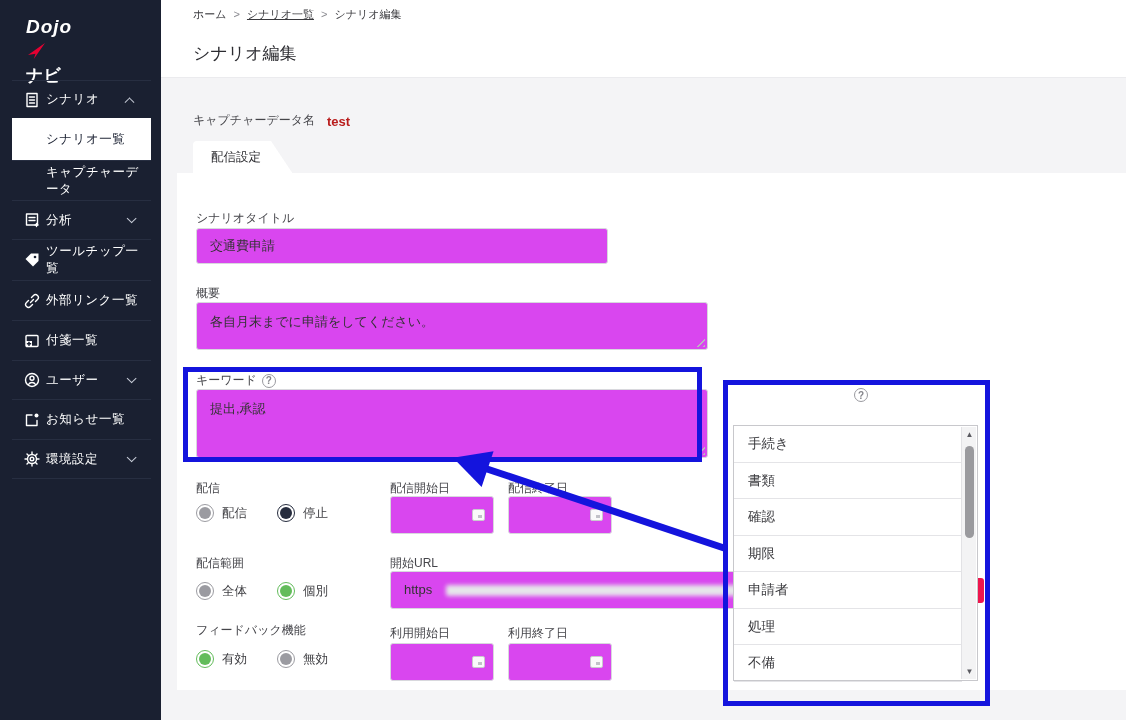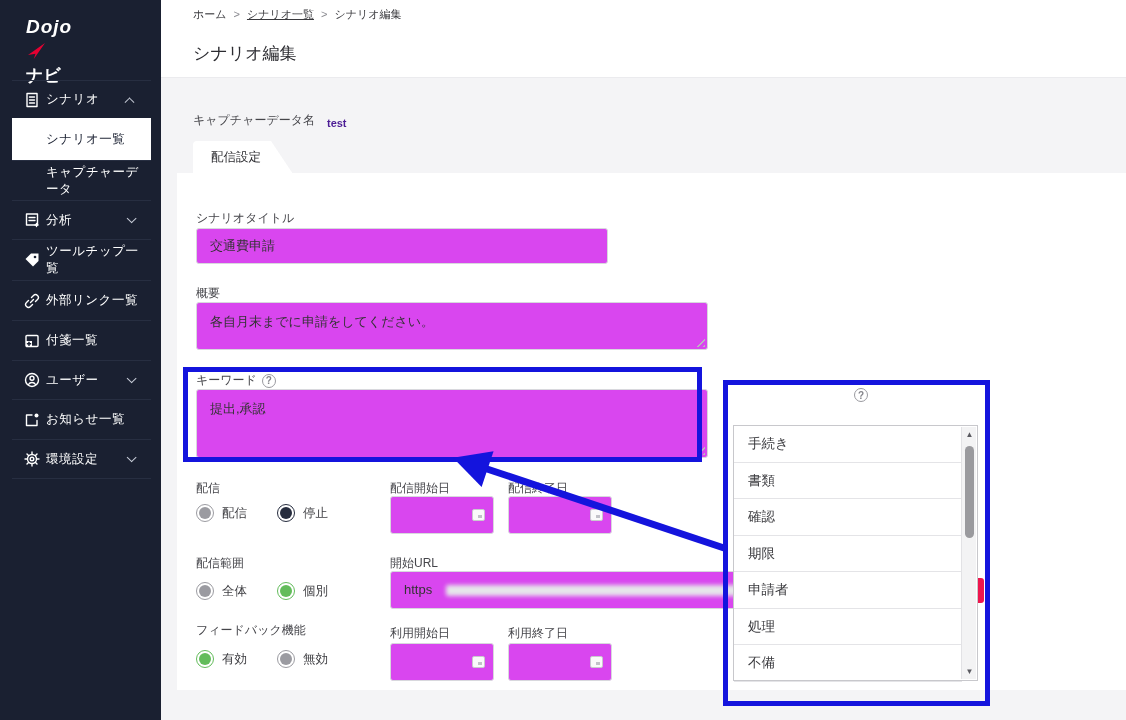--- a/index.html
+++ b/index.html
@@ -24,21 +24,21 @@
   .sicon { stroke:#fff; fill:none; stroke-width:1.4; stroke-linecap:round; stroke-linejoin:round; }
 
   
   #crumbbar { position:absolute; left:161px; top:0; width:965px; height:28px; background:#fff; display:flex; align-items:center; padding-left:32px; gap:7px; font-size:11px; color:#3a3a3e; }
   #crumbbar .sep { color:#8a8a90; }
   #crumbbar .bc-link { text-decoration:underline; cursor:pointer; }
   #titlebar { position:absolute; left:161px; top:28px; width:965px; height:50px; background:#fff; border-bottom:1px solid #ebebee; }
   #page-title { position:absolute; left:32px; top:14px; font-size:17px; color:#2b2b30; }
   #capture-row { position:absolute; left:193px; top:112px; display:flex; align-items:flex-end; gap:12px; }
   #capture-row .lbl { font-size:12px; color:#45454a; }
-  #capture-row .val { font-size:11px; font-weight:bold; color:#4c1d95; }
+  #capture-row .val { font-size:13px; font-weight:bold; color:#b91c1c; }
 
   
   .tab { position:absolute; top:141px; height:33px; padding:0 0 0 18px; display:flex; align-items:center; font-size:12.5px;
          clip-path:polygon(0 0, calc(100% - 22px) 0, 100% 100%, 0 100%); border-radius:4px 0 0 0; cursor:pointer; }
   #tab1 { left:193px; width:100px; background:#fff; color:#2c2c30; z-index:4;font-family:Liberation Serif, serif; }
   #tab2 { left:279px; width:104px; background:#fdfdfe; color:#cfcfd4; z-index:3; box-shadow:0 0 5px rgba(0,0,0,.10); }
   #panel { position:absolute; left:177px; top:173px; width:949px; height:517px; background:#fff; z-index:1; }
 
   
   .f-lbl { position:absolute; font-size:12px; color:#45454a; z-index:2; display:flex; align-items:center; gap:5px; }

